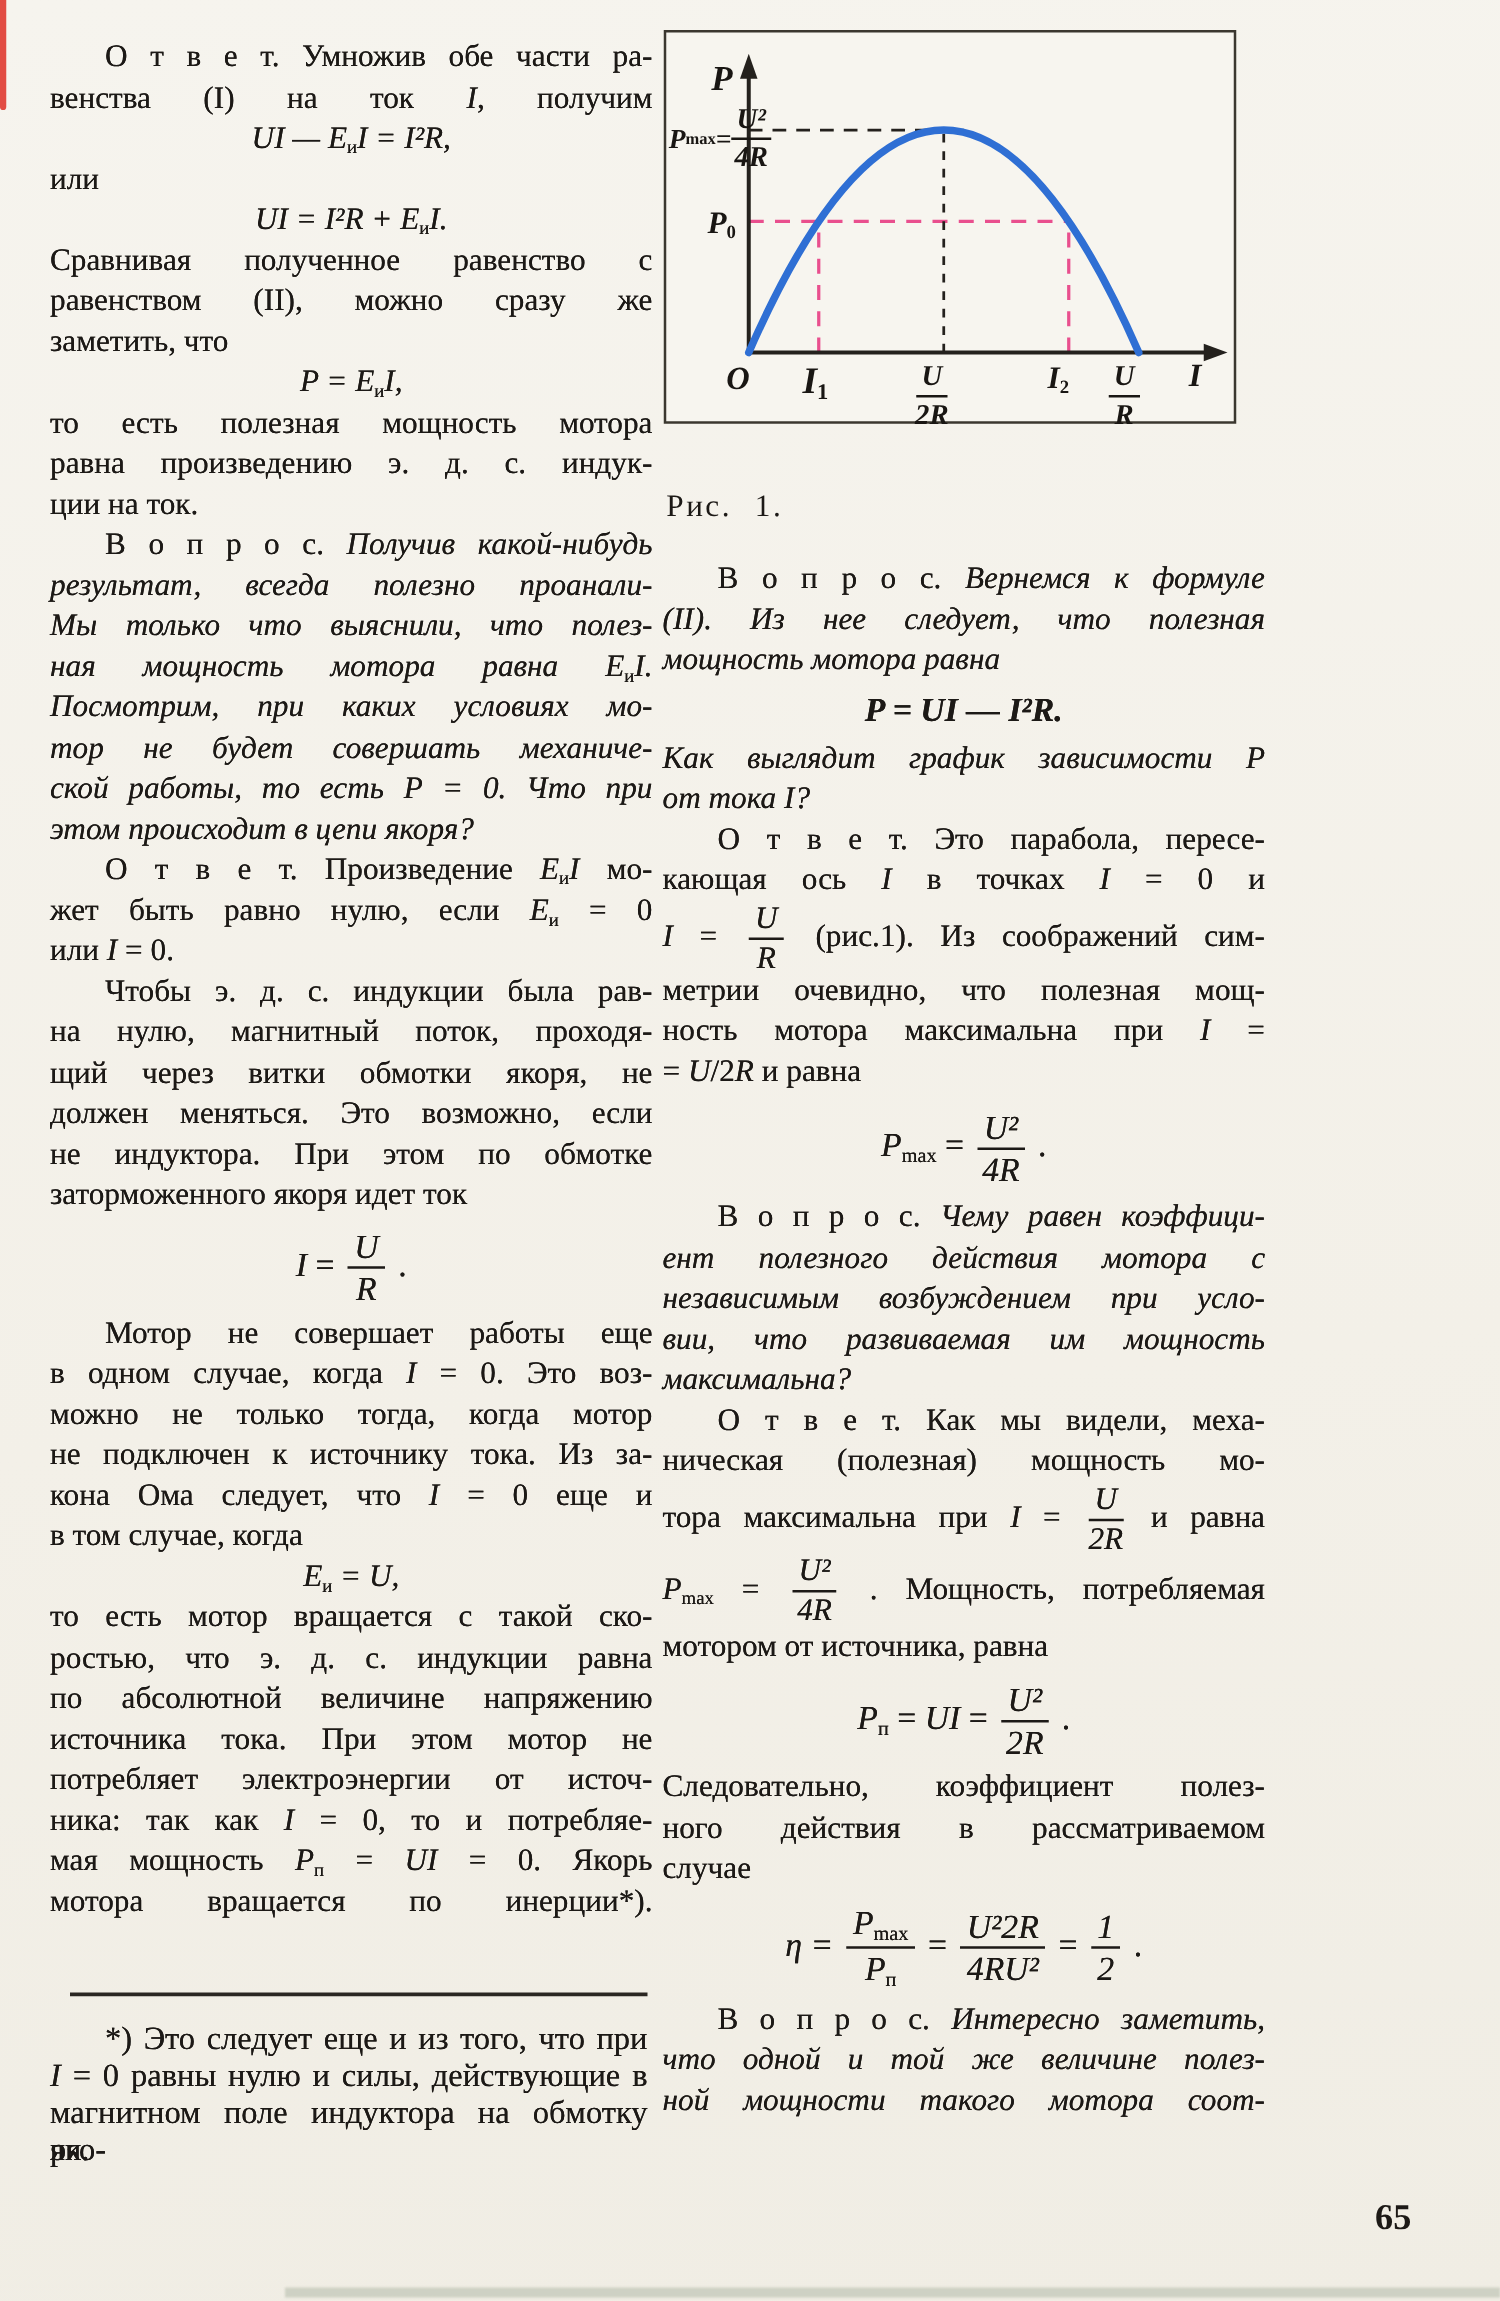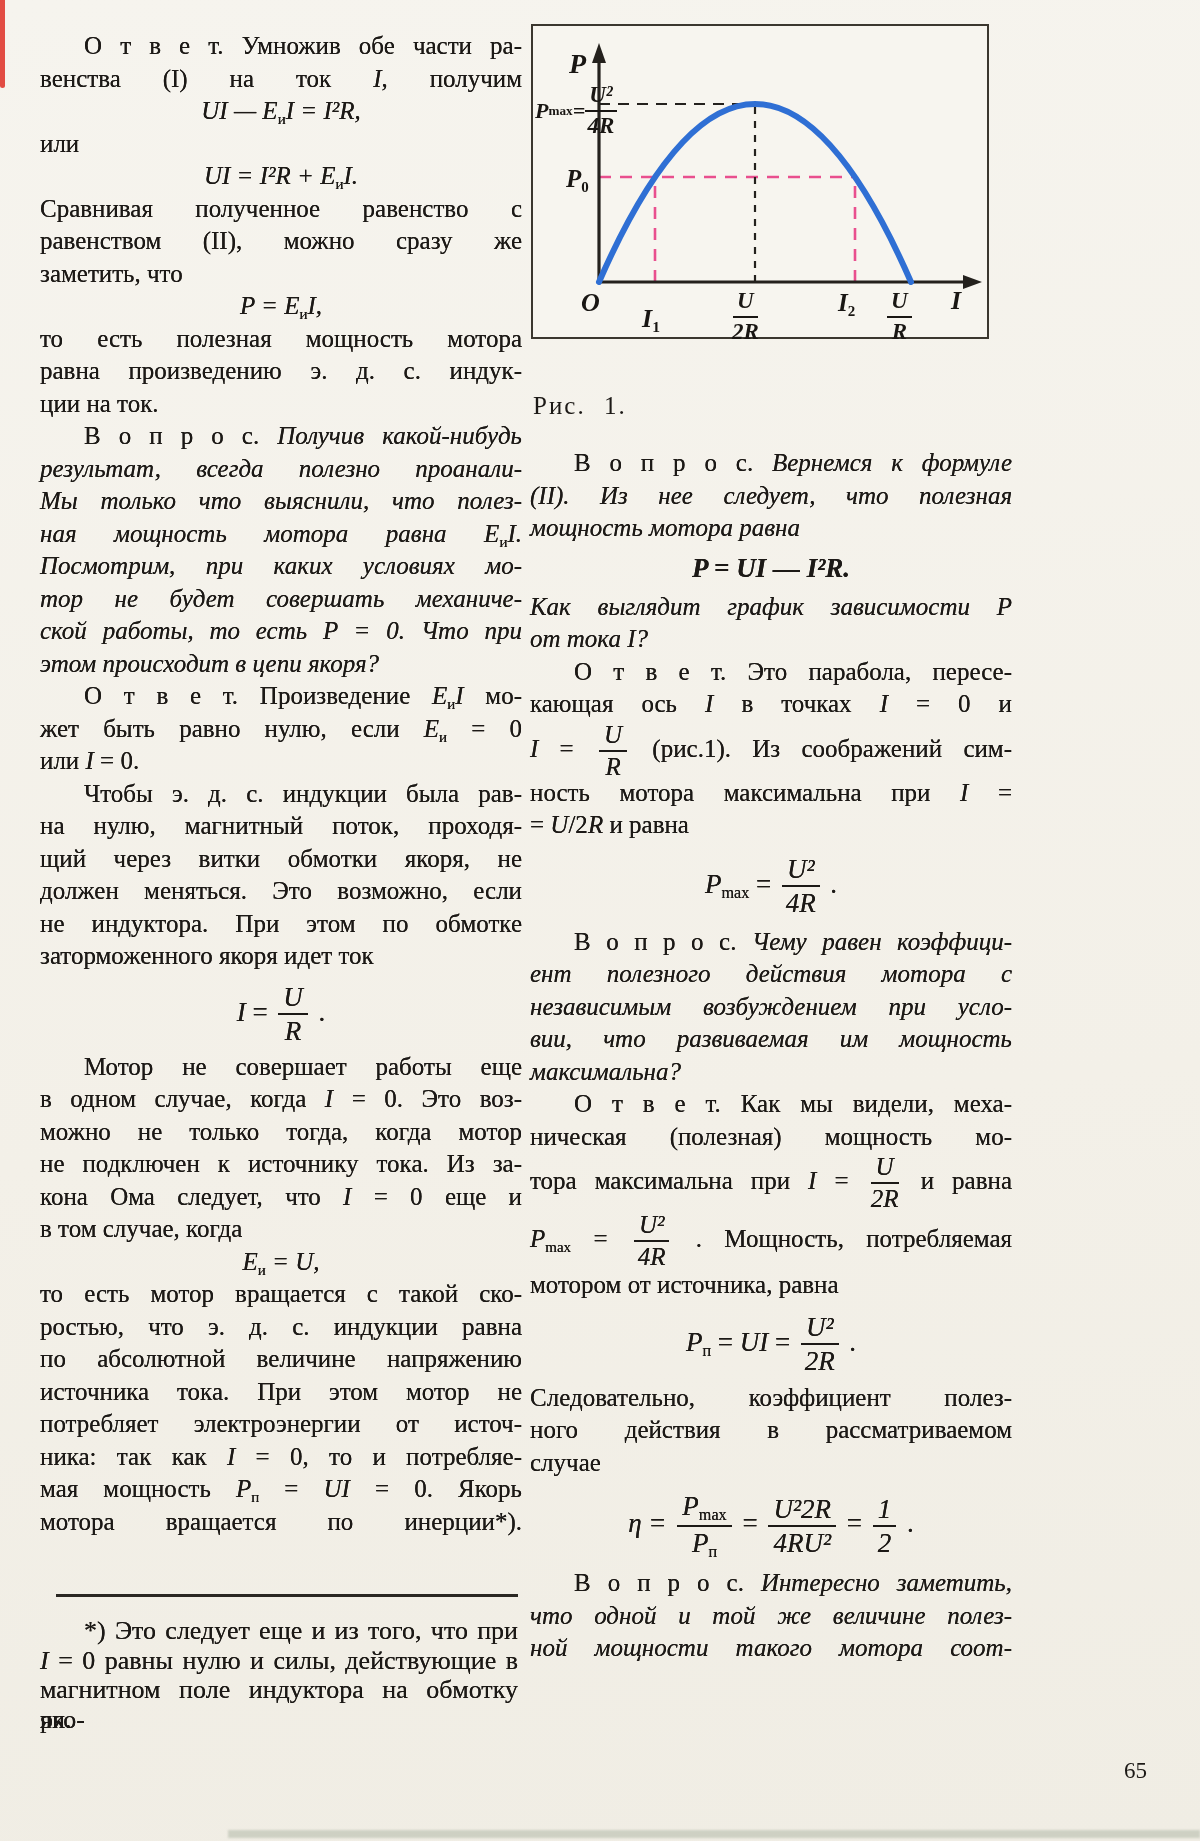--- a/index.html
+++ b/index.html
@@ -29,21 +29,21 @@
   .figbox svg{position:absolute;left:0;top:0}
   .figlab{position:absolute;font-weight:bold;font-style:italic;color:#191613;line-height:1}
   .figlab .sub{font-weight:bold}
   .figfrac{position:absolute;display:flex;flex-direction:column;align-items:center;
            font-weight:bold;font-style:italic;font-size:23px;color:#191613;line-height:1.15}
   .figfrac .fn{border-bottom:2.5px solid #191613;padding:0 4px 2px}
   .figfrac .fd{padding-top:1px}
   .pmaxrow{position:absolute;display:flex;align-items:center;font-weight:bold;
            font-style:italic;font-size:22px;color:#191613}
   .caption{position:absolute;left:533px;top:392px;font-size:25px;letter-spacing:2px;word-spacing:10px}
-  .pageno{position:absolute;left:1124px;top:1758px;font-size:23px;font-weight:normal}
+  .pageno{position:absolute;left:1100px;top:1758px;font-size:29px;font-weight:bold}
   .redmark{position:absolute;left:0;top:0;width:5px;height:88px;background:#e03a30;border-radius:0 0 3px 3px;opacity:.9}
   .scanband{position:absolute;left:228px;top:1830px;width:972px;height:8px;background:#bcc2b2;opacity:.65;filter:blur(1px)}
 </style>
 </head>
 <body>
 
 <div class="redmark"></div>
 
 <div class="figbox">
   <svg width="454" height="311" viewBox="0 0 454 311">
@@ -67,21 +67,21 @@
     <span>P</span>
       <span class="sub">max</span>
       <span>=</span>
     <span class="figfrac" style="position:static">
         <span class="fn">U²</span>
         <span class="fd">4R</span>
       </span>
   </div>
   <div class="figlab" style="left:33px;top:140px;font-size:25px"><span>P</span><span class="sub">0</span></div>
   <div class="figlab" style="left:48px;top:264px;font-size:26px"><span>O</span></div>
-  <div class="figlab" style="left:109px;top:280px;font-size:26px"><span>I</span><span class="sub">1</span></div>
+  <div class="figlab" style="left:109px;top:264px;font-size:30px"><span>I</span><span class="sub">1</span></div>
   <div class="figfrac" style="left:199px;top:262px">
       <span class="fn">U</span>
       <span class="fd">2R</span>
     </div>
   <div class="figlab" style="left:305px;top:264px;font-size:25px"><span>I</span><span class="sub">2</span></div>
   <div class="figfrac" style="left:354px;top:262px">
       <span class="fn">U</span>
       <span class="fd">R</span>
     </div>
   <div class="figlab" style="left:418px;top:262px;font-size:26px"><span>I</span></div>
@@ -152,20 +152,21 @@
     <div class="line ll it"><span>мощность мотора равна</span></div>
     <div class="line lc" style="height: 46px; line-height: 46px; font-size: 27px; font-weight: bold;"><span class="i">P = UI — I²R.</span></div>
     <div class="line it"><span>Как выглядит график зависимости P</span></div>
     <div class="line ll it"><span>от тока I?</span></div>
     <div class="line ind"><span>О т в е т.  Это  парабола,  пересе-</span></div>
     <div class="line"><span>кающая ось </span><span class="i">I</span><span> в точках </span><span class="i">I</span><span> = 0 и</span></div>
     <div class="line" style="height: 56px; line-height: 56px;"><span class="i">I</span><span> = </span><span class="frac">
         <span class="fn">U</span>
         <span class="fd">R</span>
       </span><span> (рис.1). Из соображений сим-</span></div>
+    <div class="line"><span>метрии очевидно, что полезная мощ-</span></div>
     <div class="line"><span>ность мотора максимальна при </span><span class="i">I</span><span> =</span></div>
     <div class="line ll"><span>= </span><span class="i">U</span><span>/2</span><span class="i">R</span><span> и равна</span></div>
     <div class="line lc" style="height: 84px; line-height: 84px; font-size: 27px;"><span class="i">P</span><span class="sub">max</span><span> = </span><span class="frac">
         <span class="fn">U²</span>
         <span class="fd">4R</span>
       </span><span> .</span></div>
     <div class="line ind"><span>В о п р о с. </span><span class="i">Чему равен коэффици-</span></div>
     <div class="line it"><span>ент полезного действия мотора с</span></div>
     <div class="line it"><span>независимым возбуждением при усло-</span></div>
     <div class="line it"><span>вии, что развиваемая им мощность</span></div>

